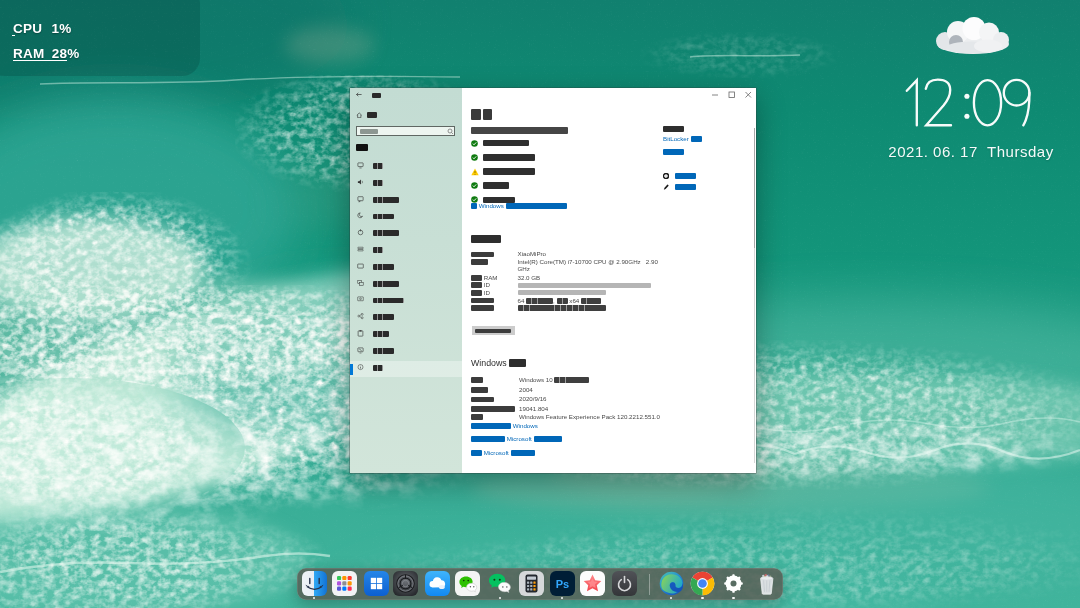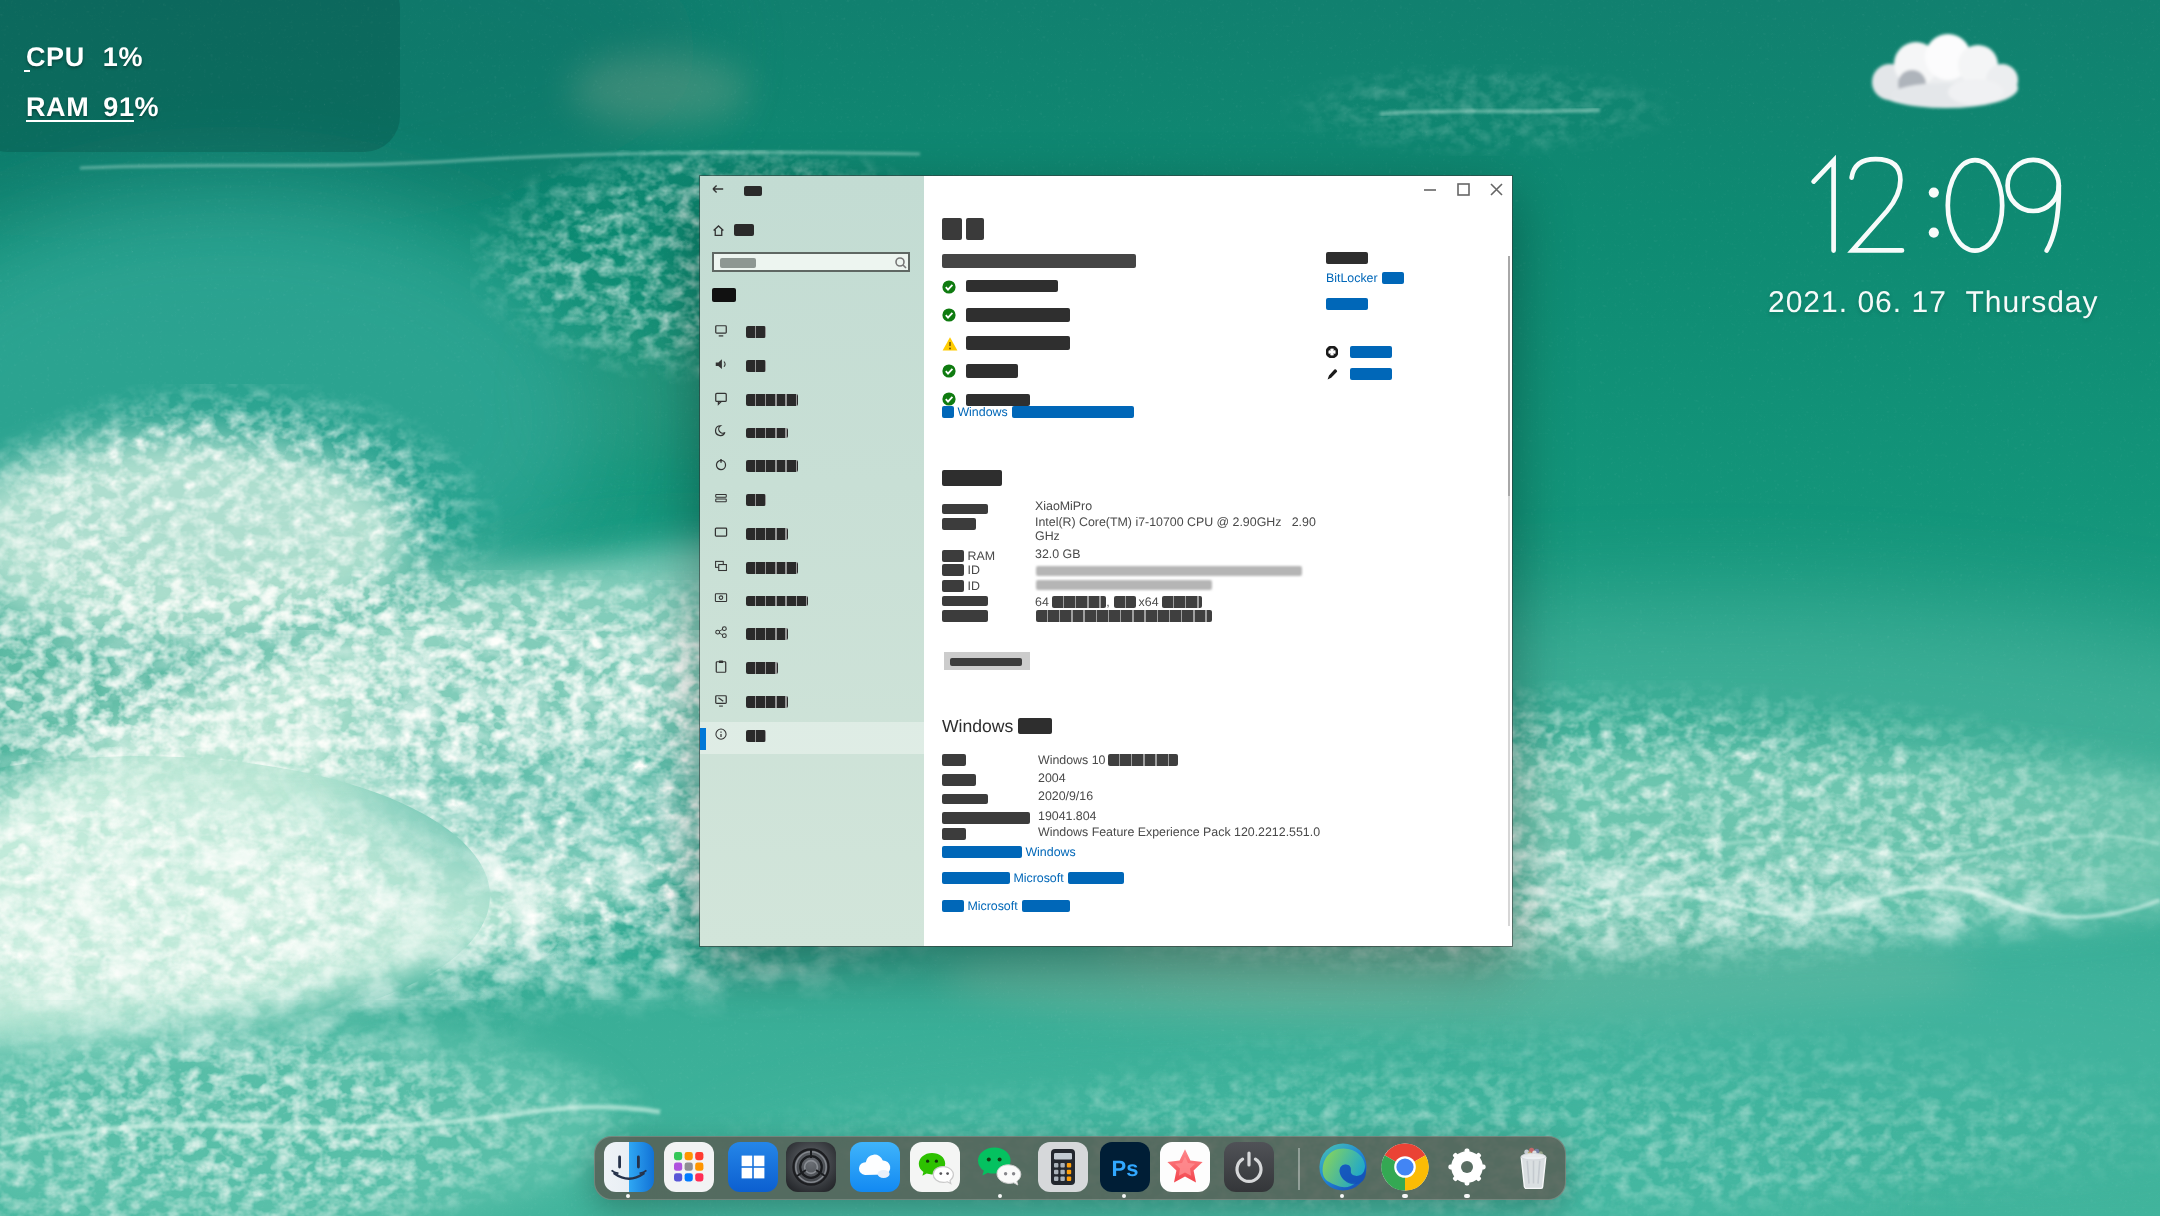--- a/index.html
+++ b/index.html
@@ -1,21 +1,21 @@
 <!DOCTYPE html>
 <html><head><meta charset="utf-8">
 <style>
 html,body{margin:0;padding:0;width:1080px;height:608px;overflow:hidden;background:#12897a;font-family:"Liberation Sans",sans-serif;}
 #stage{position:absolute;inset:0;width:1080px;height:608px;}
 .abs{position:absolute;}
 
 #cpu{position:absolute;left:-14px;top:-14px;width:214px;height:90px;background:rgba(0,25,22,.16);border-radius:18px;color:#fff;font-weight:bold;}
 #cpu .row{position:absolute;left:27px;font-size:13.5px;letter-spacing:.3px;text-shadow:0 1px 1.5px rgba(0,0,0,.35);text-align:right;}
 
-#date{position:absolute;left:884px;top:143px;width:174px;color:rgba(255,255,255,.96);font-size:15px;letter-spacing:.5px;text-shadow:0 1px 2px rgba(0,30,25,.2);}
+#date{position:absolute;left:884px;top:143px;width:174px;text-align:center;color:rgba(255,255,255,.96);font-size:15px;letter-spacing:.5px;text-shadow:0 1px 2px rgba(0,30,25,.2);}
 
 #win{position:absolute;left:350px;top:88px;width:406px;height:385px;box-shadow:0 10px 28px rgba(0,0,0,.33),0 0 0 0.5px rgba(60,60,60,.55);background:#fef9c3;}
 #sidebar{position:absolute;left:0;top:0;width:112px;height:385px;background:linear-gradient(180deg,#c3dcd3 0%,#c8dfd5 40%,#d2e5da 100%);}
 #main{position:absolute;left:112px;top:0;width:294px;height:385px;background:#fff;}
 .zh{display:inline-block;background:#3f3f3f;border-radius:1px;background-image:repeating-linear-gradient(90deg,transparent 0 5.4px,rgba(255,255,255,.5) 5.4px 6.1px);}
 .b{position:absolute;background:#3f3f3f;border-radius:1px;background-image:repeating-linear-gradient(90deg,transparent 0 5.4px,rgba(255,255,255,.5) 5.4px 6.1px);}
 .b.bl{background:#0067b8;}
 .b.gr{background:#9b9b9b;}
 .t{position:absolute;font-size:6.2px;line-height:1;color:#494949;white-space:nowrap;}
 .t .zh{height:6px;vertical-align:-1.2px;}
@@ -180,21 +180,21 @@
 <path d="M1029.4,92.7 Q1029.6,110 1025.8,120 Q1024.8,122.8 1023.3,125.3"></path>
 </g>
 <g fill="#ffffff" opacity=".97">
 <circle cx="966.9" cy="96.3" r="2.55"></circle>
 <circle cx="966.9" cy="116.3" r="2.55"></circle>
 </g>
 </svg>
 
 <div id="cpu">
  <div class="row" style="top:35px;">CPU<span style="margin-left:9px;">1%</span></div>
- <div class="row" style="top:60px;">RAM<span style="margin-left:7px;">91%</span></div>
+ <div class="row" style="top:60px;">RAM<span style="margin-left:7px;">28%</span></div>
  <div style="position:absolute;left:27px;top:73.5px;width:54px;height:1.3px;background:#fff;"></div>
  <div style="position:absolute;left:26px;top:48.5px;width:3px;height:1.2px;background:#fff;"></div>
 </div>
 
 <div id="date">2021.&nbsp;06.&nbsp;17&nbsp;&nbsp;Thursday</div>
 
 <div id="win">
  <div id="sidebar"></div>
  <div id="main"></div>
  <div id="winparts" style="position:absolute;inset:0;">

